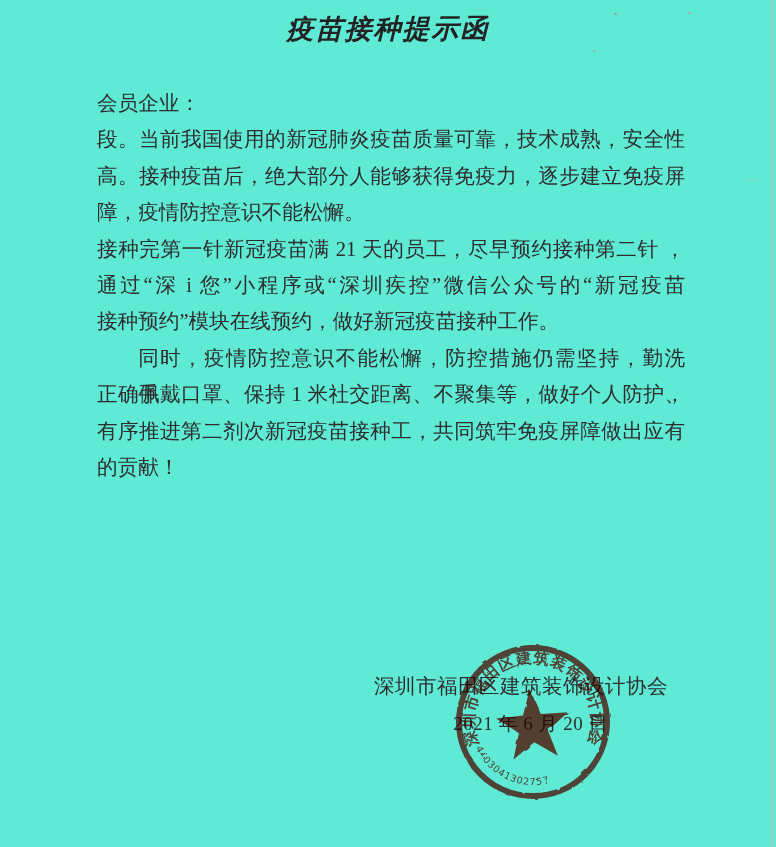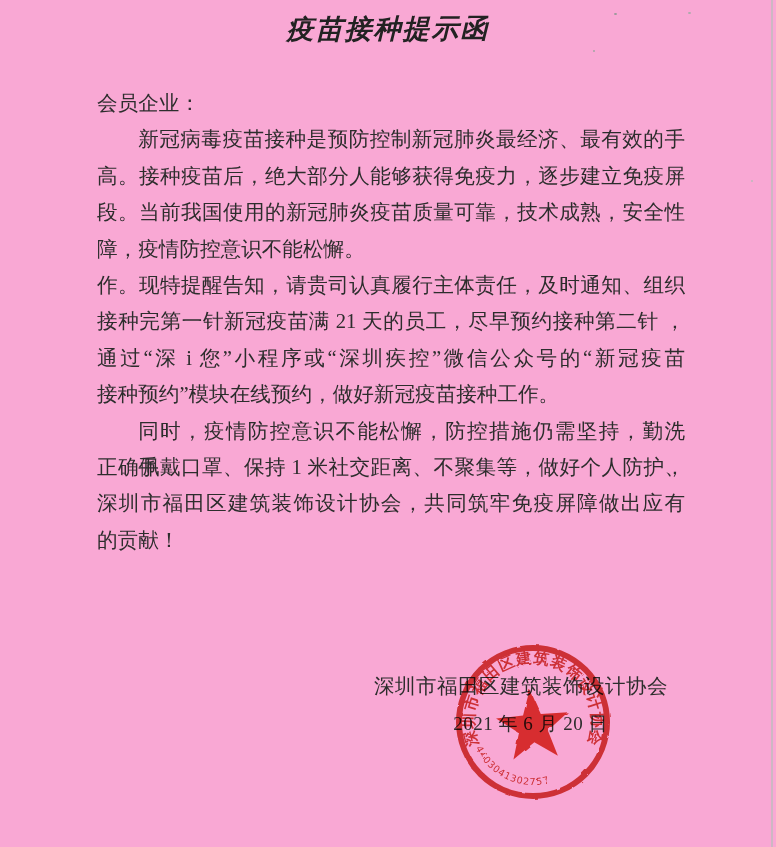--- a/index.html
+++ b/index.html
@@ -1,19 +1,19 @@
 <!DOCTYPE html>
 <html><head>
 <meta charset="utf-8">
 <style>
   html,body { margin:0; padding:0; background:#ffffff; }
   .page {
     position:relative;
     width:776px; height:847px;
-    background:#f9a8d4;
+    background:#5eead4;
     font-family:"Liberation Serif","DejaVu Serif",serif;
     color:#2d2d2d;
     overflow:hidden;
   }
   .title {
     position:absolute;
     top:11px; left:0; width:100%;
     text-align:center;
     font-size:27px;
     font-weight:700;
@@ -85,31 +85,29 @@
 </head>
 <body>
 
 <div class="page">
 
   <div class="title">疫苗接种提示函</div>
 
   <div class="body">
     <div class="line salutation">会员企业：</div>
 
-  <div class="line indent">新冠病毒疫苗接种是预防控制新冠肺炎最经济、最有效的手</div>
+      <div class="line">段。当前我国使用的新冠肺炎疫苗质量可靠，技术成熟，安全性</div>
       <div class="line">高。接种疫苗后，绝大部分人能够获得免疫力，逐步建立免疫屏</div>
-      <div class="line">段。当前我国使用的新冠肺炎疫苗质量可靠，技术成熟，安全性</div>
       <div class="line last">障，疫情防控意识不能松懈。</div>
-      <div class="line">作。现特提醒告知，请贵司认真履行主体责任，及时通知、组织</div>
       <div class="line">接种完第一针新冠疫苗满 21 天的员工，尽早预约接种第二针 ，</div>
       <div class="line">通过“深 i 您”小程序或“深圳疾控”微信公众号的“新冠疫苗</div>
       <div class="line last">接种预约”模块在线预约，做好新冠疫苗接种工作。</div>
       <div class="line indent">同时，疫情防控意识不能松懈，防控措施仍需坚持，勤洗手、</div>
       <div class="line">正确佩戴口罩、保持 1 米社交距离、不聚集等，做好个人防护，</div>
-      <div class="line">深圳市福田区建筑装饰设计协会，共同筑牢免疫屏障做出应有</div>
+      <div class="line">有序推进第二剂次新冠疫苗接种工，共同筑牢免疫屏障做出应有</div>
       <div class="line last">的贡献！</div>
     </div>
 
   <div class="signature">深圳市福田区建筑装饰设计协会</div>
 
   <div class="date">2021 年 6 月 20 日</div>
 
   <svg class="seal" viewBox="-85 -85 170 170" xmlns="http://www.w3.org/2000/svg">
     <defs>
       <path id="arcName" d="M -53.5 24.9 A 59 59 0 1 1 53.5 24.9" fill="none"></path>

